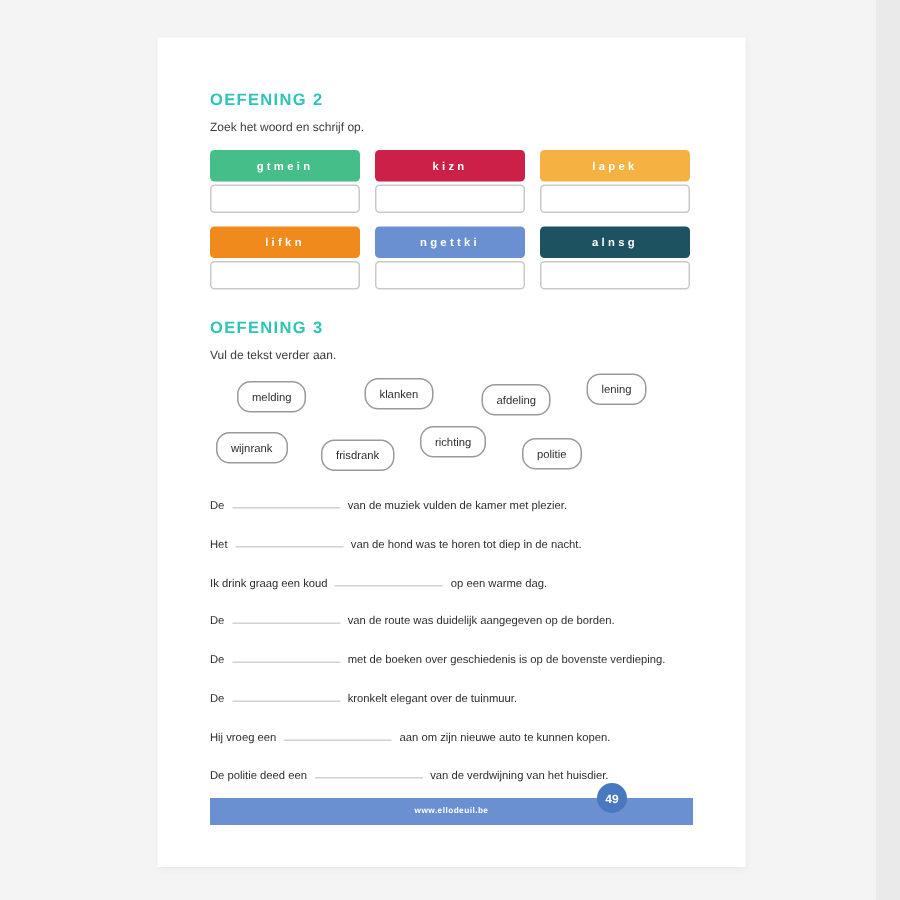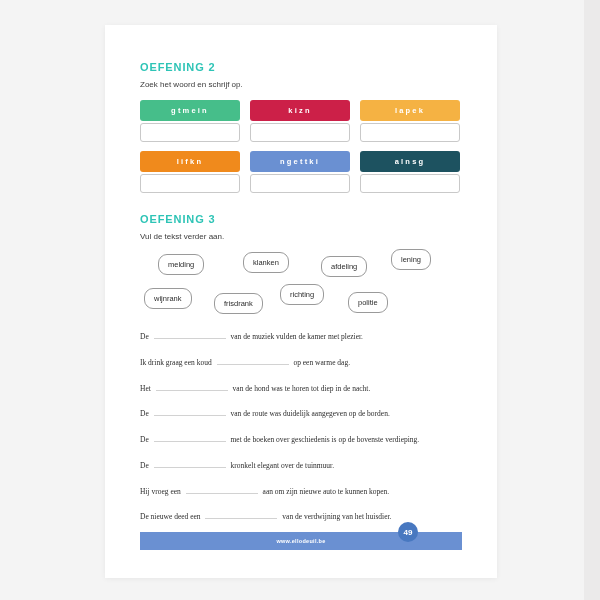--- a/index.html
+++ b/index.html
@@ -105,21 +105,20 @@
     color: #2d2d2d;
     font-size: 7.5px;
     padding: 5px 9px;
     white-space: nowrap;
     box-sizing: border-box;
   }
 
   
   .sentences {
     margin-top: 8px;
-    font-family: Liberation Serif, serif;
   }
   .sentence {
     font-size: 7.5px;
     color: #2d2d2d;
     margin-bottom: 14.5px;
     white-space: nowrap;
     line-height: 1.1;
   }
   .blank {
     display: inline-block;
@@ -223,27 +222,27 @@
             <div class="bubble" style="left: 181px; top: 4px;">afdeling</div>
             <div class="bubble" style="left: 251px; top: -3px;">lening</div>
             <div class="bubble" style="left: 4px; top: 36px;">wijnrank</div>
             <div class="bubble" style="left: 74px; top: 41px;">frisdrank</div>
             <div class="bubble" style="left: 140px; top: 32px;">richting</div>
             <div class="bubble" style="left: 208px; top: 40px;">politie</div>
           </div>
 
         <div class="sentences" id="sentence-list">
             <div class="sentence"><span>De </span><span class="blank blank-md"></span><span> van de muziek vulden de kamer met plezier.</span></div>
+            <div class="sentence"><span>Het </span><span class="blank blank-md"></span><span> van de hond was te horen tot diep in de nacht.</span></div>
             <div class="sentence"><span>Ik drink graag een koud </span><span class="blank blank-md"></span><span> op een warme dag.</span></div>
-            <div class="sentence"><span>Het </span><span class="blank blank-md"></span><span> van de hond was te horen tot diep in de nacht.</span></div>
             <div class="sentence"><span>De </span><span class="blank blank-md"></span><span> van de route was duidelijk aangegeven op de borden.</span></div>
             <div class="sentence"><span>De </span><span class="blank blank-md"></span><span> met de boeken over geschiedenis is op de bovenste verdieping.</span></div>
             <div class="sentence"><span>De </span><span class="blank blank-md"></span><span> kronkelt elegant over de tuinmuur.</span></div>
             <div class="sentence"><span>Hij vroeg een </span><span class="blank blank-md"></span><span> aan om zijn nieuwe auto te kunnen kopen.</span></div>
-            <div class="sentence"><span>De nieuwe deed een </span><span class="blank blank-md"></span><span> van de verdwijning van het huisdier.</span></div>
+            <div class="sentence"><span>De politie deed een </span><span class="blank blank-md"></span><span> van de verdwijning van het huisdier.</span></div>
           </div>
       </div>
 
     </div>
 
     <div class="footer">
       <div class="footer-bar">
         <span class="footer-url">www.ellodeuil.be</span>
       </div>
       <div class="page-badge">49</div>

